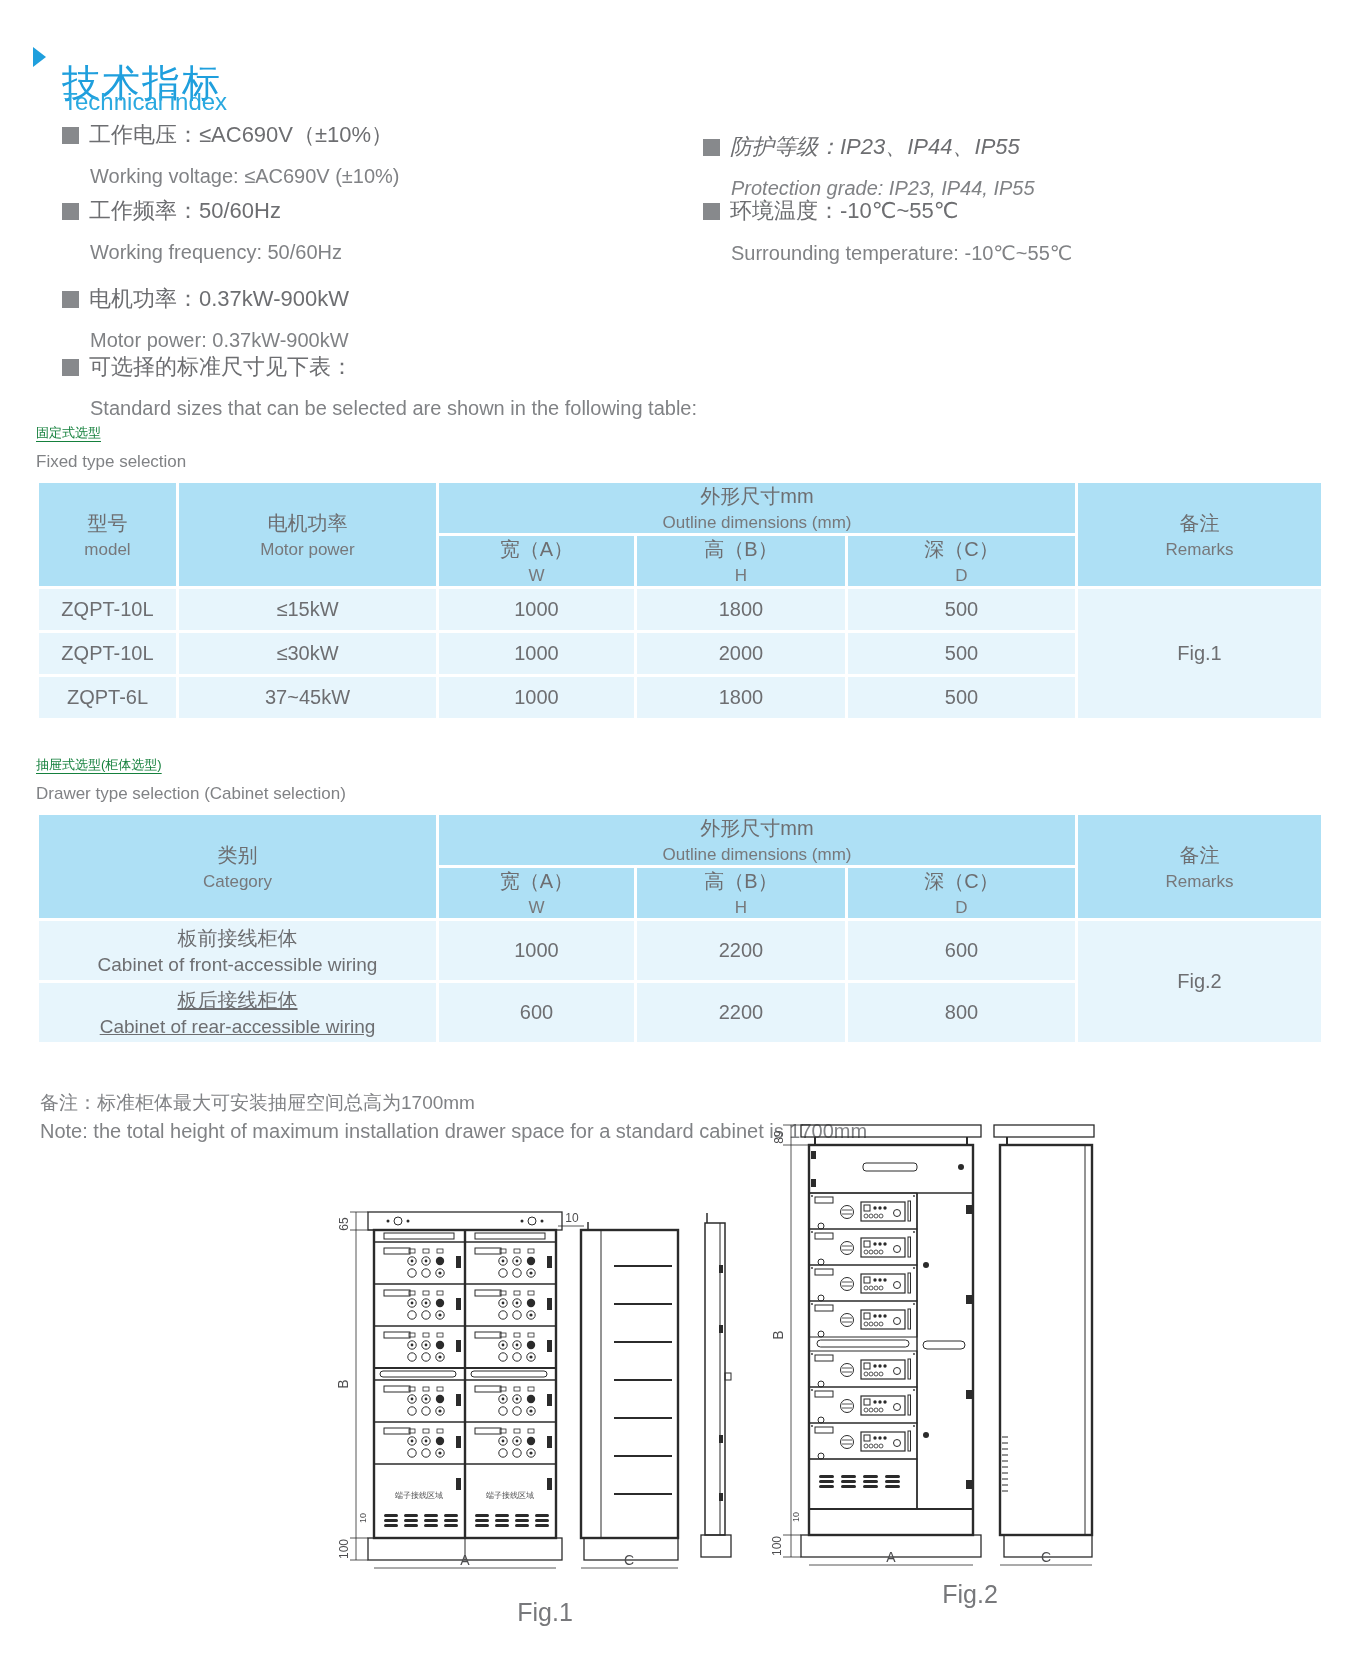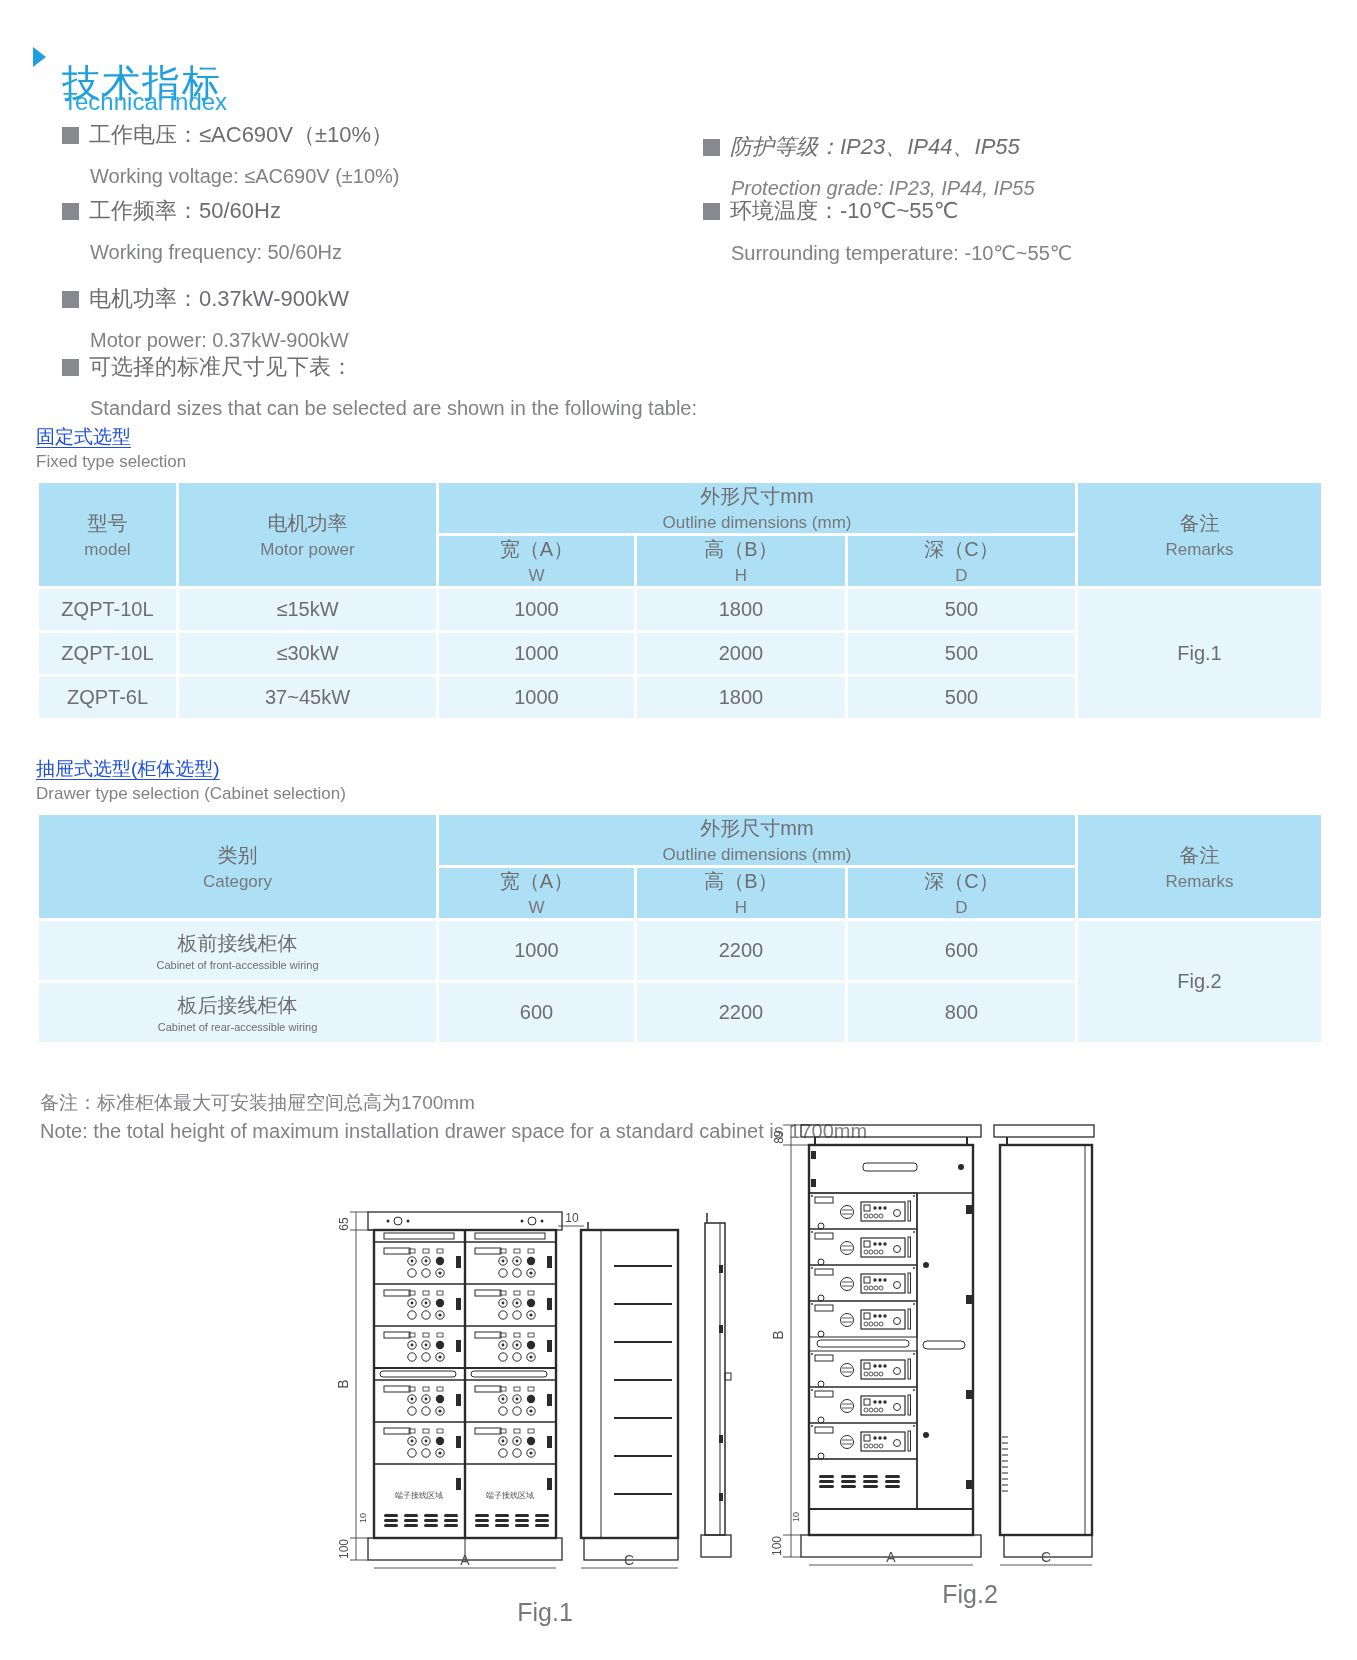--- a/index.html
+++ b/index.html
@@ -11,35 +11,35 @@
   .abs { position:absolute; }
   
   .title-arrow { width:0; height:0; border-left:13px solid #1f9fdd; border-top:10px solid transparent; border-bottom:10px solid transparent; }
   .page-title { font-size:38px; color:#1f9fdd; letter-spacing:2px;margin-top:22px; }
   .page-subtitle { font-size:24px; color:#2aa9e0; }
   
   .spec .zh { font-size:22px; color:#6d6e71; display:flex; align-items:center; }
   .spec .bullet { display:inline-block; width:17px; height:17px; background:#87898c; margin-right:10px; flex:none; }
   .spec .en { font-size:20px; color:#808285; margin:15px 0 0 28px; }
   
-  .sec-zh { font-size:19px; color:#1d4ed8; text-decoration:underline; text-underline-offset:4px; }
+  .sec-zh { font-size:13px; color:#15803d; text-decoration:underline; text-underline-offset:4px; }
   .sec-en { font-size:17px; color:#808285; }
   
   table.spec-table { border-collapse:collapse; table-layout:fixed; }
   table.spec-table td, table.spec-table th {
     border:3px solid #fff; text-align:center; vertical-align:middle;
     font-weight:normal; color:#6d6e71;
   }
   table.spec-table th { background:#aee0f5; }
   table.spec-table td { background:#e7f5fc; }
   .h-zh { font-size:20px; }
   .h-en { font-size:17px; color:#77787b; margin-top:3px; }
   .cell-main { font-size:20px; }
   .cat-zh { font-size:20px; }
-  .cat-en { font-size:11px; margin-top:2px; }
+  .cat-en { font-size:19px; margin-top:2px; }
   
   .note { font-size:19px; color:#808285; }
   
   .fig-caption { font-size:25px; color:#77787b; text-align:center; }
   svg .ln { stroke:#2b2b2b; fill:none; }
   svg text { fill:#4d4d4f; font-family:"Liberation Sans","DejaVu Sans",sans-serif; }
 </style>
 </head>
 <body>
 
@@ -207,21 +207,21 @@
       <td style="height:62px;">
         <div class="cat-zh">板前接线柜体</div>
         <div class="cat-en">Cabinet of front-accessible wiring</div>
       </td>
       <td class="cell-main">1000</td>
       <td class="cell-main">2200</td>
       <td class="cell-main">600</td>
       <td rowspan="2" class="cell-main">Fig.2</td>
     </tr>
     <tr>
-      <td style="height:62px;">
+      <td style="height:62px;text-decoration:underline;">
         <div class="cat-zh">板后接线柜体</div>
         <div class="cat-en">Cabinet of rear-accessible wiring</div>
       </td>
       <td class="cell-main">600</td>
       <td class="cell-main">2200</td>
       <td class="cell-main">800</td>
     </tr>
   </tbody>
     </table>
 

